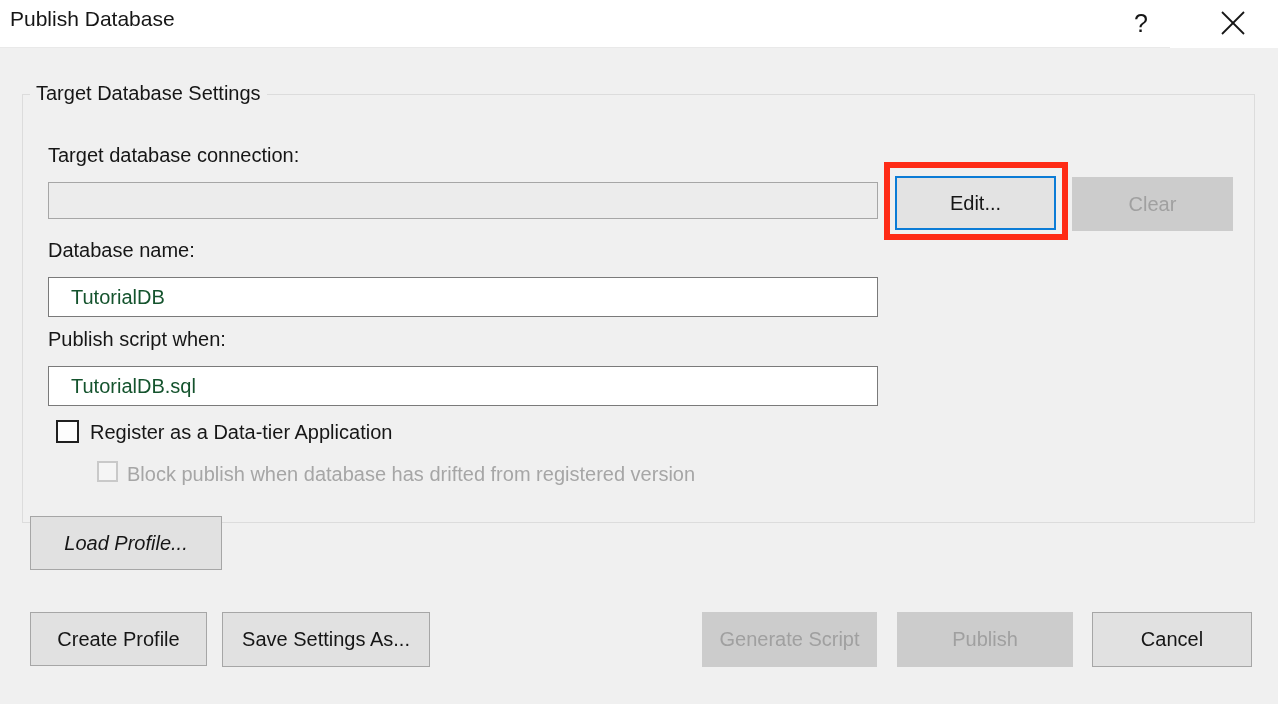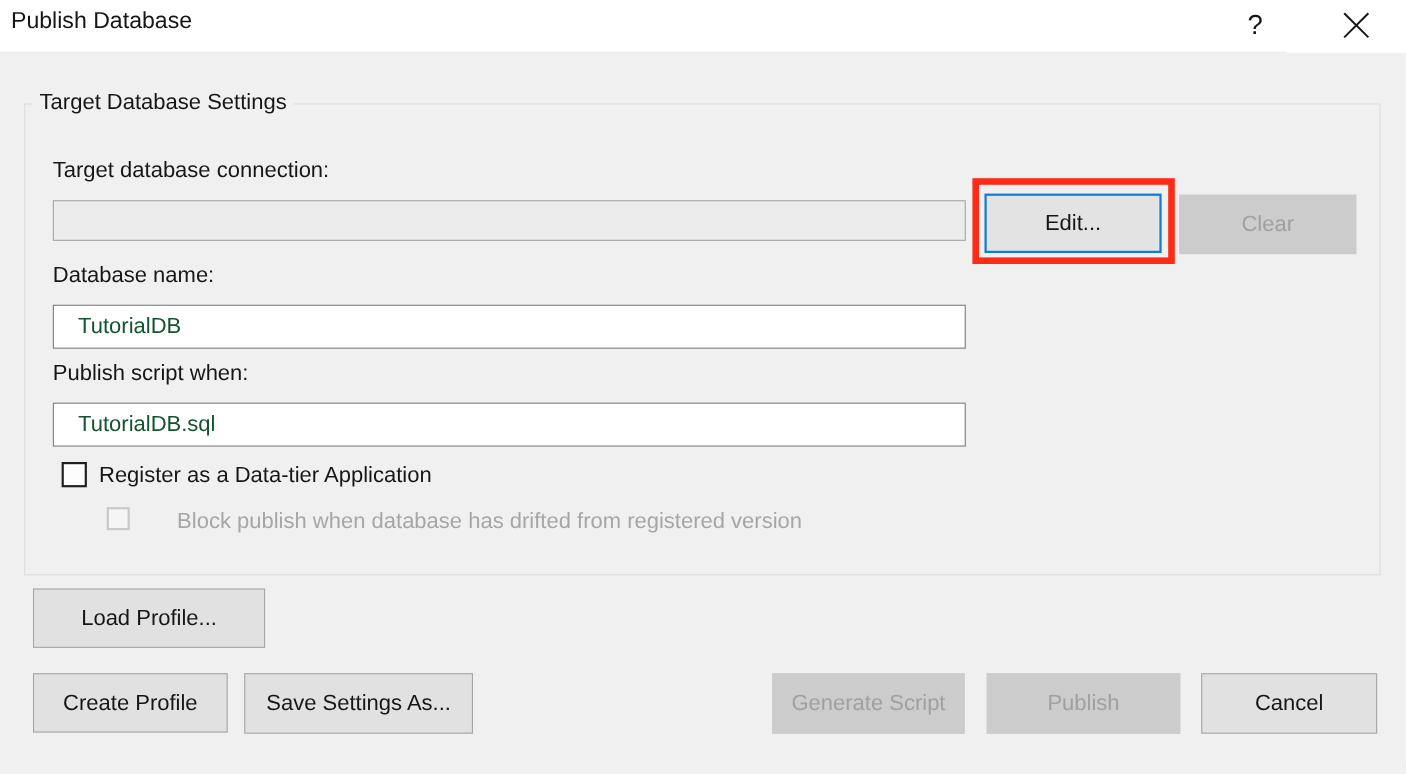--- a/index.html
+++ b/index.html
@@ -127,21 +127,21 @@
     border: 6px solid #fe2b16;
   }
   .btn-edit {
     left: 895px; top: 176px;
     width: 161px; height: 54px;
     background: #e3e3e3;
     border: 2px solid #0c7cd6;
   }
   .btn-clear    { left: 1072px; top: 177px; width: 161px; height: 54px; }
   .btn-advanced { left: 1072px; top: 454px; width: 161px; height: 52px; }
-  .btn-load     { left: 30px;  top: 535px; width: 211px; height: 54px; }
+  .btn-load     { left: 30px;  top: 516px; width: 192px; height: 54px; font-style: italic; }
   .btn-create   { left: 30px;  top: 612px; width: 177px; height: 54px; }
   .btn-saveas   { left: 222px; top: 612px; width: 208px; height: 55px; }
   .btn-generate { left: 702px; top: 612px; width: 175px; height: 55px; }
   .btn-publish  { left: 897px; top: 612px; width: 176px; height: 55px; }
   .btn-cancel   { left: 1092px; top: 612px; width: 160px; height: 55px; }
 
   
   .checkbox {
     position: absolute;
     background: #fdfdfd;
@@ -157,21 +157,21 @@
     border: 2px solid #c9c9c9;
     background: #f5f5f5;
   }
   .cb-label {
     position: absolute;
     font-size: 20px;
     color: #161616;
     white-space: nowrap;
   }
   .cb-label-register { left: 90px; top: 421px; }
-  .cb-label-block    { left: 127px; top: 463px; color: #a6a6a6; margin-left: 34px; }
+  .cb-label-block    { left: 127px; top: 463px; color: #a6a6a6; }
 </style>
 </head>
 <body>
 
 <div class="dialog">
 
   <div class="titlebar">
     <div class="title-text">Publish Database</div>
     <div class="help-btn">
       <span>?</span>

